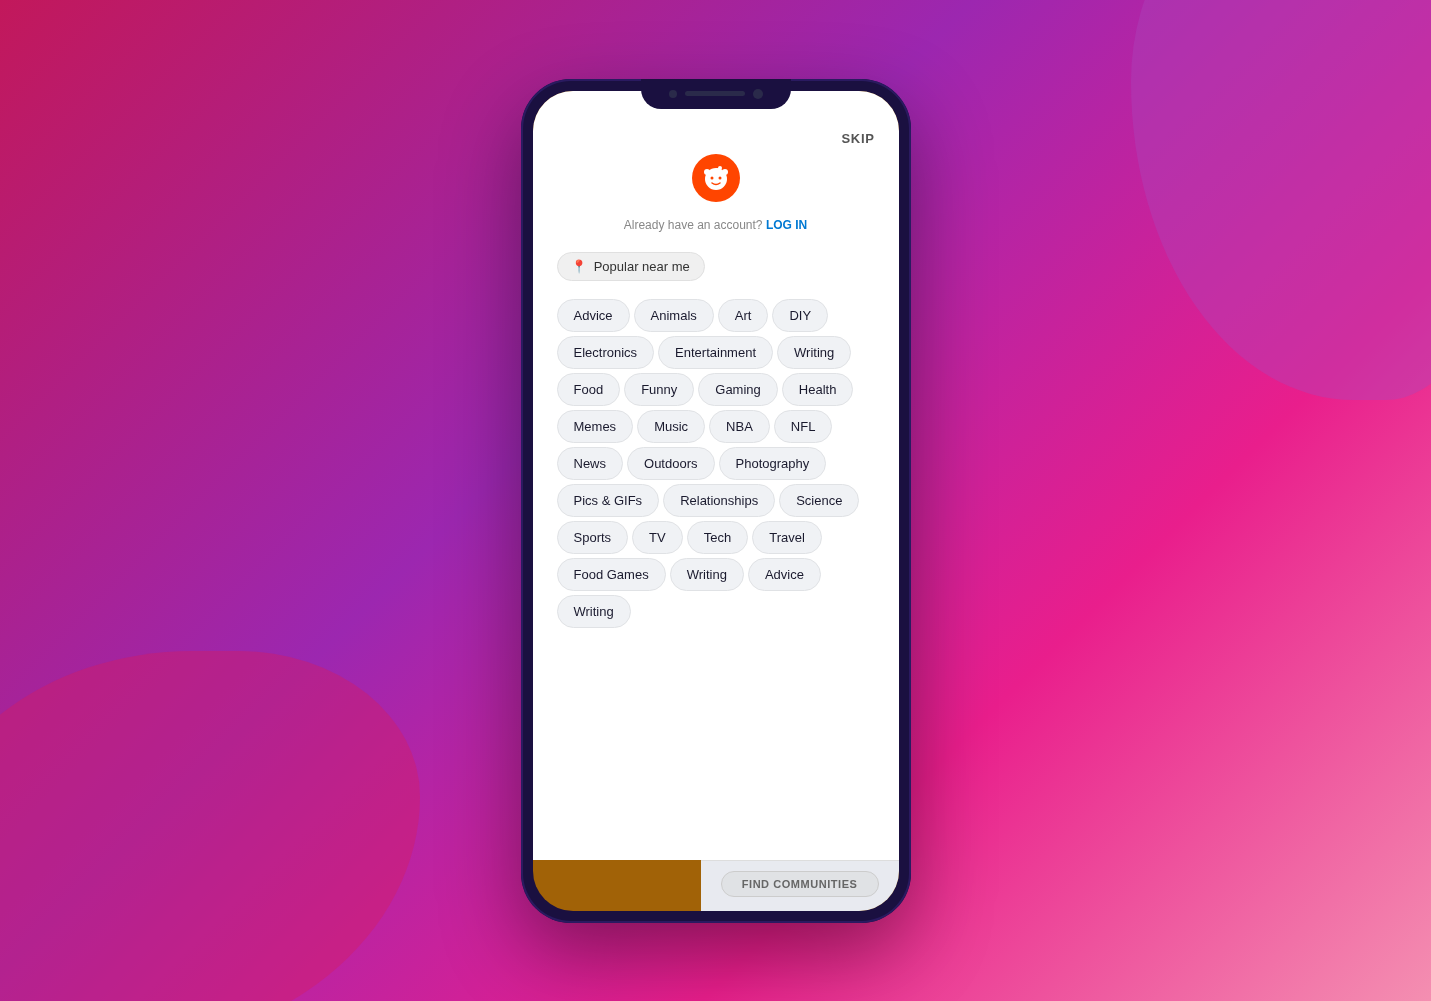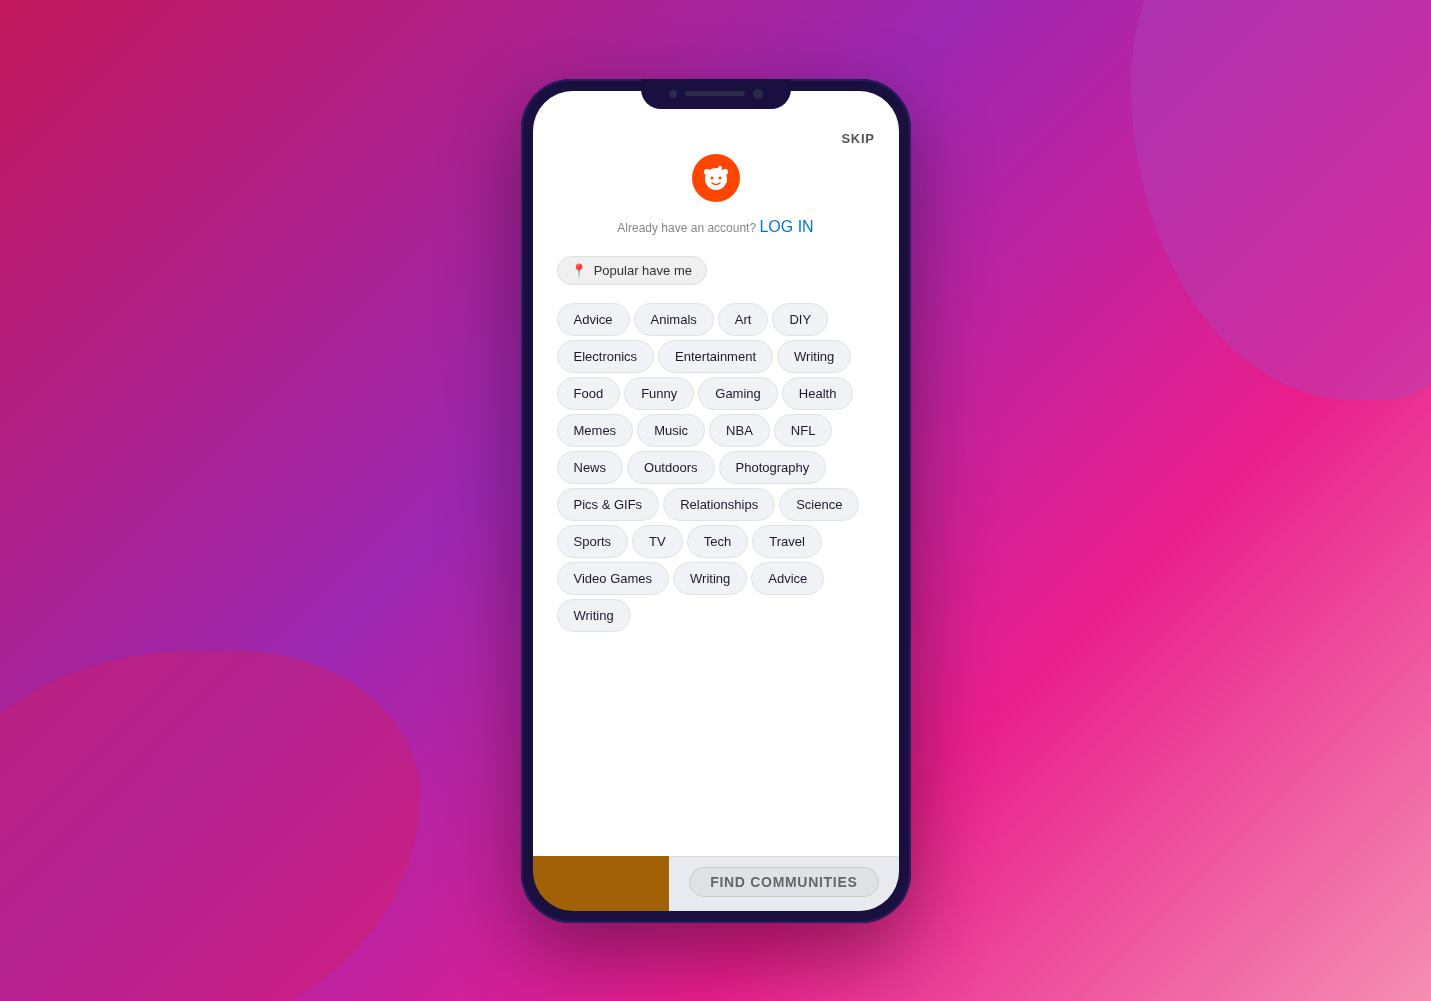--- a/index.html
+++ b/index.html
@@ -141,23 +141,23 @@
     }
 
     .account-text {
       text-align: center;
       font-size: 12px;
       color: #888;
       margin-bottom: 20px;
     }
     .login-link {
       color: #0079d3;
-      font-weight: 400;
+      font-weight: 700;
       text-transform: uppercase;
-      font-size: 16px;
+      font-size: 12px;
     }
 
     
     .location-chip {
       display: inline-flex;
       align-items: center;
       gap: 6px;
       background: #f0f0f0;
       border: 1px solid #e0e0e0;
       border-radius: 20px;
@@ -196,21 +196,21 @@
       display: flex;
       justify-content: center;
       border-top: 1px solid #ddd;
     }
 
     .find-communities-btn {
       background: #e0e2e5;
       border: 1px solid #ccc;
       border-radius: 20px;
       padding: 6px 20px;
-      font-size: 14px;
+      font-size: 11px;
       font-weight: 600;
       color: #666;
       letter-spacing: 0.05em;
       text-transform: uppercase;
       cursor: pointer;
     }
   </style>
 </head>
 <body>
 
@@ -256,21 +256,21 @@
 
 
       <div class="account-text">
         <span>Already have an account?</span>
         <span class="login-link">LOG IN</span>
       </div>
 
       <div>
         <span class="location-chip">
           <span>📍</span>
-          <span>Popular have me</span>
+          <span>Popular near me</span>
         </span>
       </div>
 
       <div class="tags-container" id="tags-container">
       <span class="tag">Advice</span>
           <span class="tag">Animals</span>
           <span class="tag">Art</span>
           <span class="tag">DIY</span>
           <span class="tag">Electronics</span>
           <span class="tag">Entertainment</span>
@@ -286,21 +286,21 @@
           <span class="tag">News</span>
           <span class="tag">Outdoors</span>
           <span class="tag">Photography</span>
           <span class="tag">Pics &amp; GIFs</span>
           <span class="tag">Relationships</span>
           <span class="tag">Science</span>
           <span class="tag">Sports</span>
           <span class="tag">TV</span>
           <span class="tag">Tech</span>
           <span class="tag">Travel</span>
-          <span class="tag">Video Games</span>
+          <span class="tag">Food Games</span>
           <span class="tag">Writing</span>
           <span class="tag">Advice</span>
           <span class="tag">Writing</span>
         </div>
 
     </div>
 
     <div class="bottom-bar">
       <button class="find-communities-btn">FIND COMMUNITIES</button>
     </div>

